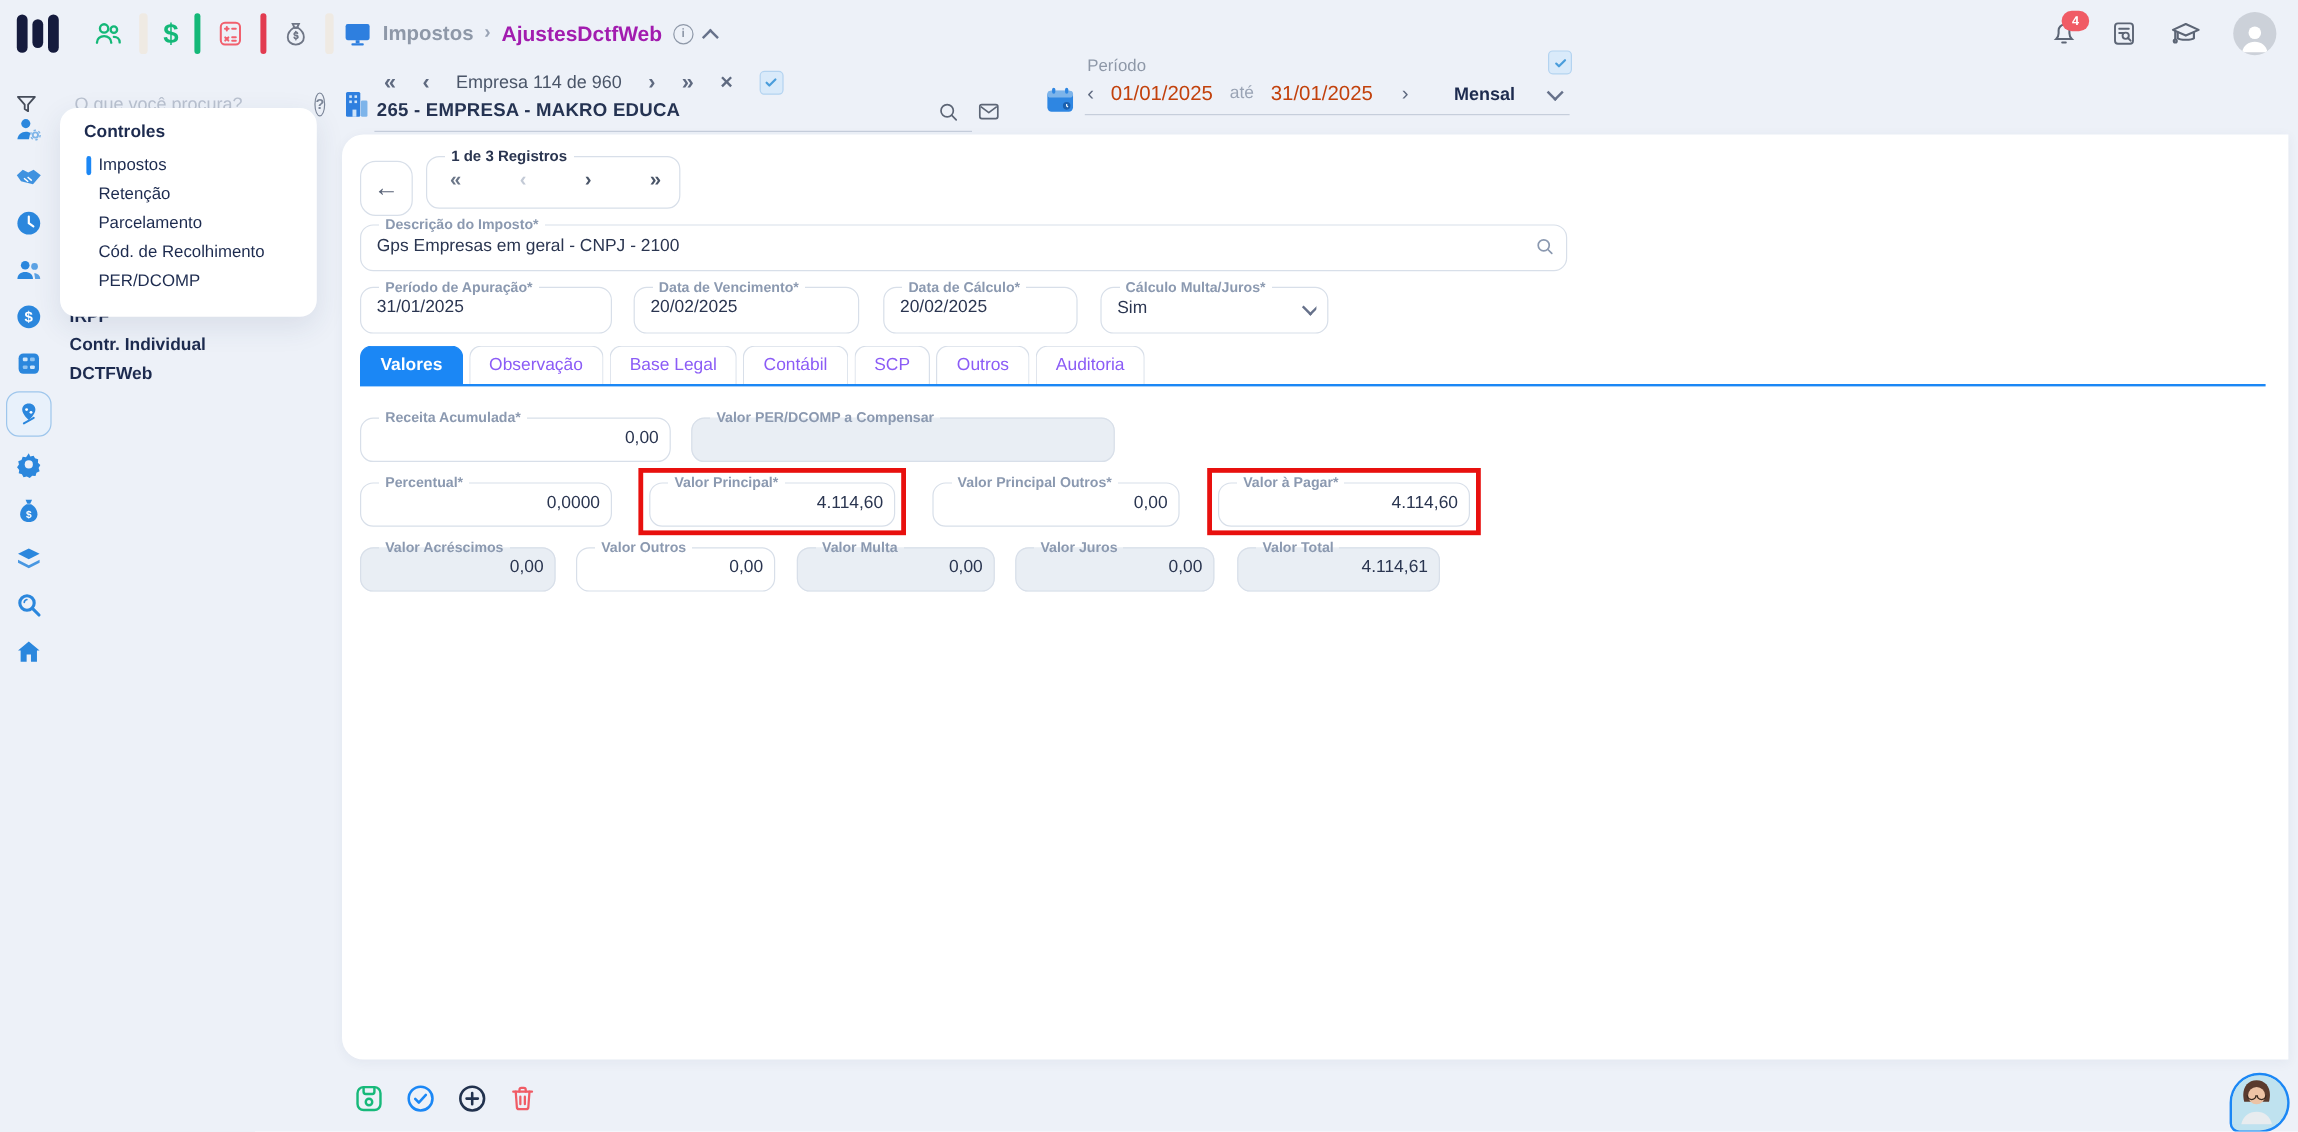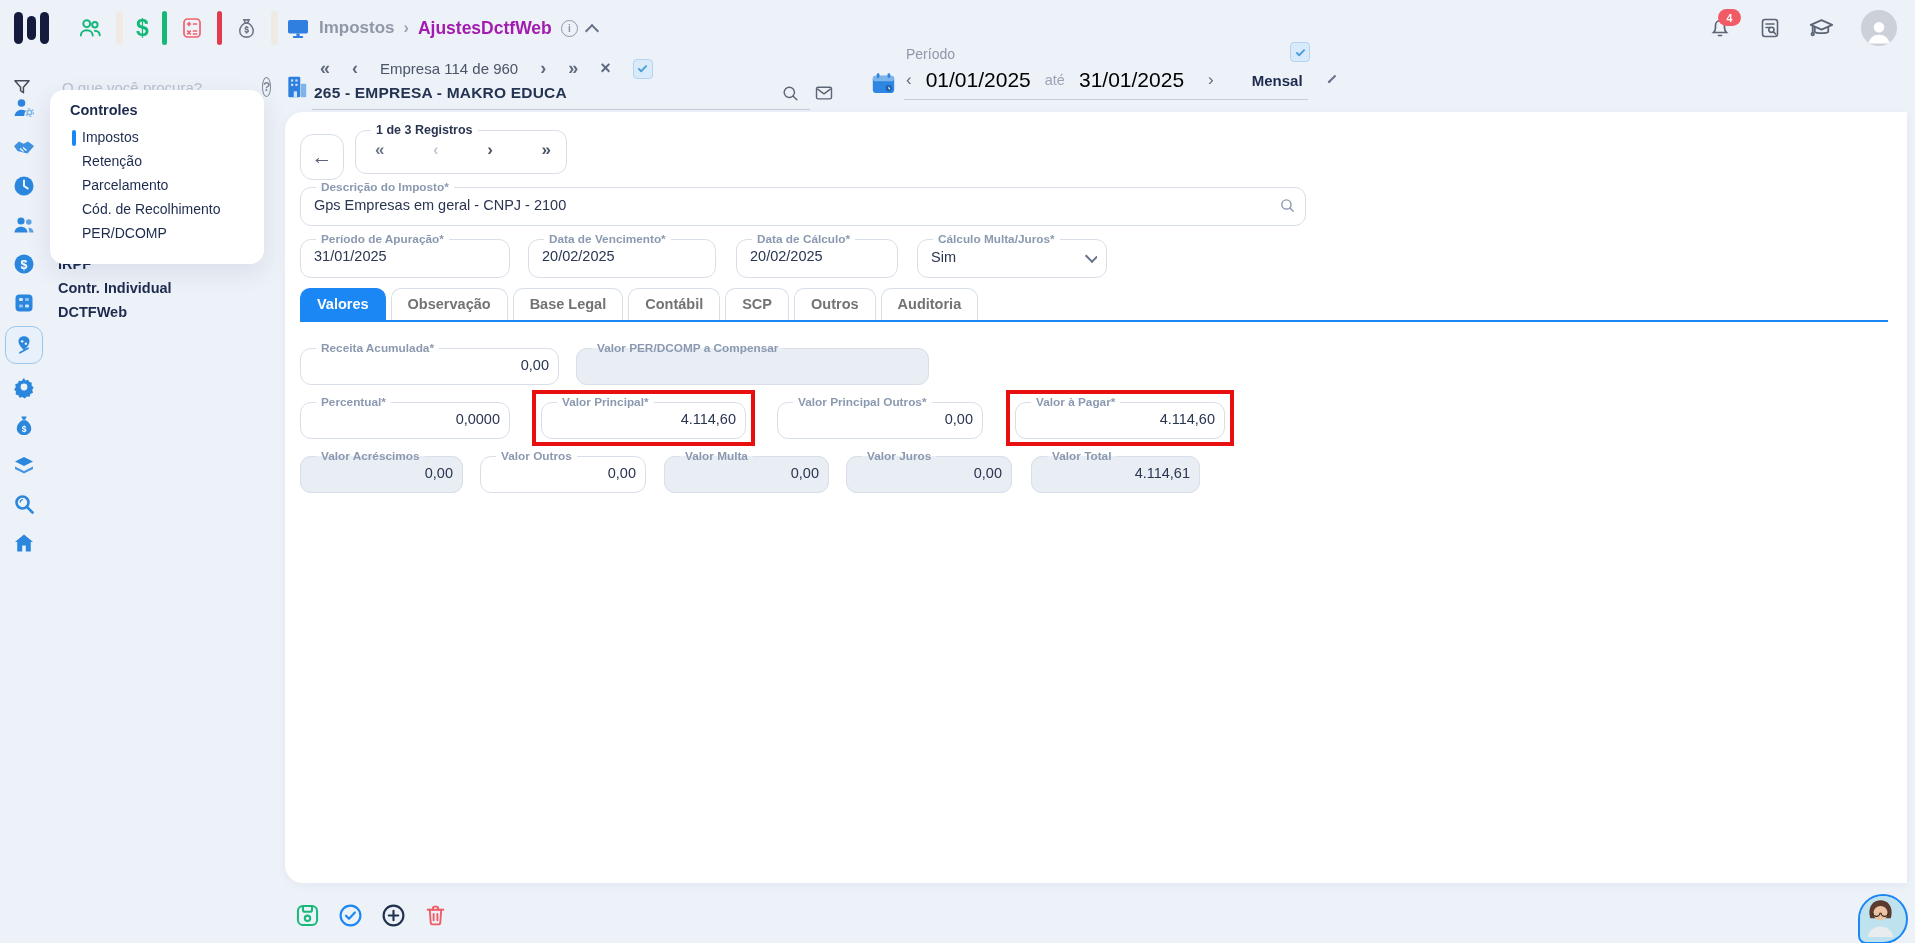--- a/index.html
+++ b/index.html
@@ -54,21 +54,21 @@
   .comp-nav .glyph{font-size:18px;color:#5f6a80;cursor:pointer;font-weight:600;}
   .comp-nav .rec{font-size:15px;color:#4a5568;}
   .comp-name-row{display:flex;align-items:center;margin-left:30px;margin-top:4px;}
   .comp-name{font-size:15.5px;font-weight:700;color:#253352;letter-spacing:.2px;flex:1;}
   .comp-underline{margin-left:28px;margin-top:6px;width:498px;border-bottom:1.6px solid #c6cedb;}
   .checkbox{width:18px;height:18px;border-radius:4px;background:#d9eafa;border:1.5px solid #b3d3f0;display:flex;align-items:center;justify-content:center;cursor:pointer;}
   .period{position:absolute;left:862px;top:46px;width:448px;}
   .per-icon{position:absolute;left:8px;top:24px;}
   .per-label{margin-left:44px;font-size:14px;color:#8e98a8;}
   .per-row{display:flex;align-items:center;gap:14px;margin-left:44px;margin-top:6px;}
-  .per-date{font-size:21px;color:#000000;cursor:pointer;}
+  .per-date{font-size:17px;color:#c2410c;cursor:pointer;}
   .per-until{font-size:14.5px;color:#9aa4b5;}
   .per-mode{font-size:15px;font-weight:700;color:#1d2b4f;margin-left:24px;cursor:pointer;}
   .per-underline{margin-left:42px;margin-top:7px;width:404px;border-bottom:1.6px solid #c6cedb;}
   .per-check{position:absolute;right:0;top:-4px;}
   .glyph{cursor:pointer;}
   
   .card{position:absolute;left:285px;top:112px;width:1622px;height:771px;background:#fff;border-radius:18px 0 0 18px;box-shadow:0 2px 10px rgba(30,50,90,.05);}
   .back-btn{position:absolute;left:15px;top:22px;width:42px;height:44px;border:1.6px solid #d8dfe9;border-radius:13px;background:#fff;color:#5a6478;font-size:21px;display:flex;align-items:center;justify-content:center;cursor:pointer;}
   fieldset{border:1.6px solid #d8dfe9;border-radius:11px;margin:0;padding:0 9px 0 13px;background:#fff;}
   legend{font-size:11.8px;font-weight:700;color:#8b99b0;padding:0 5px;margin-left:2px;line-height:1;font-family:"Liberation Sans",sans-serif;}
@@ -80,21 +80,21 @@
   .record-fs{position:absolute;left:70px;top:12px;width:188px;height:48px;}
   .record-arrows{display:flex;justify-content:space-between;padding:3px 6px 0 6px;font-size:17px;font-weight:600;}
   .record-arrows span{cursor:pointer;}
   .ra-first{color:#6b7688;}.ra-prev{color:#c3cad6;}.ra-next{color:#4a5568;}.ra-last{color:#4a5568;}
   .desc-fs{position:absolute;left:15px;top:70px;width:982px;height:42px;}
   .desc-fs .fval{display:flex;align-items:center;justify-content:space-between;}
   .hrow{position:absolute;left:15px;top:122px;display:flex;}
   .hrow fieldset{height:42px;}
   
   .tabs{position:absolute;left:15px;top:176px;width:1588px;border-bottom:2.6px solid #1b87f5;display:flex;gap:5px;align-items:flex-end;}
-  .tab{border:1.6px solid #d8dfe9;border-bottom:none;border-radius:10px 10px 0 0;padding:7px 16px 8px;font-size:14.5px;color:#737373;background:#fff;cursor:pointer;font-weight:bold;}
+  .tab{border:1.6px solid #d8dfe9;border-bottom:none;border-radius:10px 10px 0 0;padding:7px 16px 8px;font-size:14.5px;color:#8b5cf6;background:#fff;cursor:pointer;}
   .tab.active{background:#1b87f5;border-color:#1b87f5;color:#fff;font-weight:700;}
   
   .vrow{position:absolute;display:flex;}
   .vrow fieldset{height:40px;}
   .hl{position:relative;}
   .hl::after{content:"";position:absolute;left:-9px;right:-9px;top:-7px;bottom:-7px;border:4px solid #e8100e;pointer-events:none;}
   
   .footer-actions{position:absolute;left:294px;top:902px;display:flex;gap:16px;align-items:center;}
   .footer-actions .fa{cursor:pointer;}
   .chat-bubble{position:absolute;left:1858px;top:894px;width:46px;height:46px;border:2.5px solid #1b87f5;border-radius:50% 50% 50% 8px;background:#bfe2ef;overflow:hidden;cursor:pointer;}

